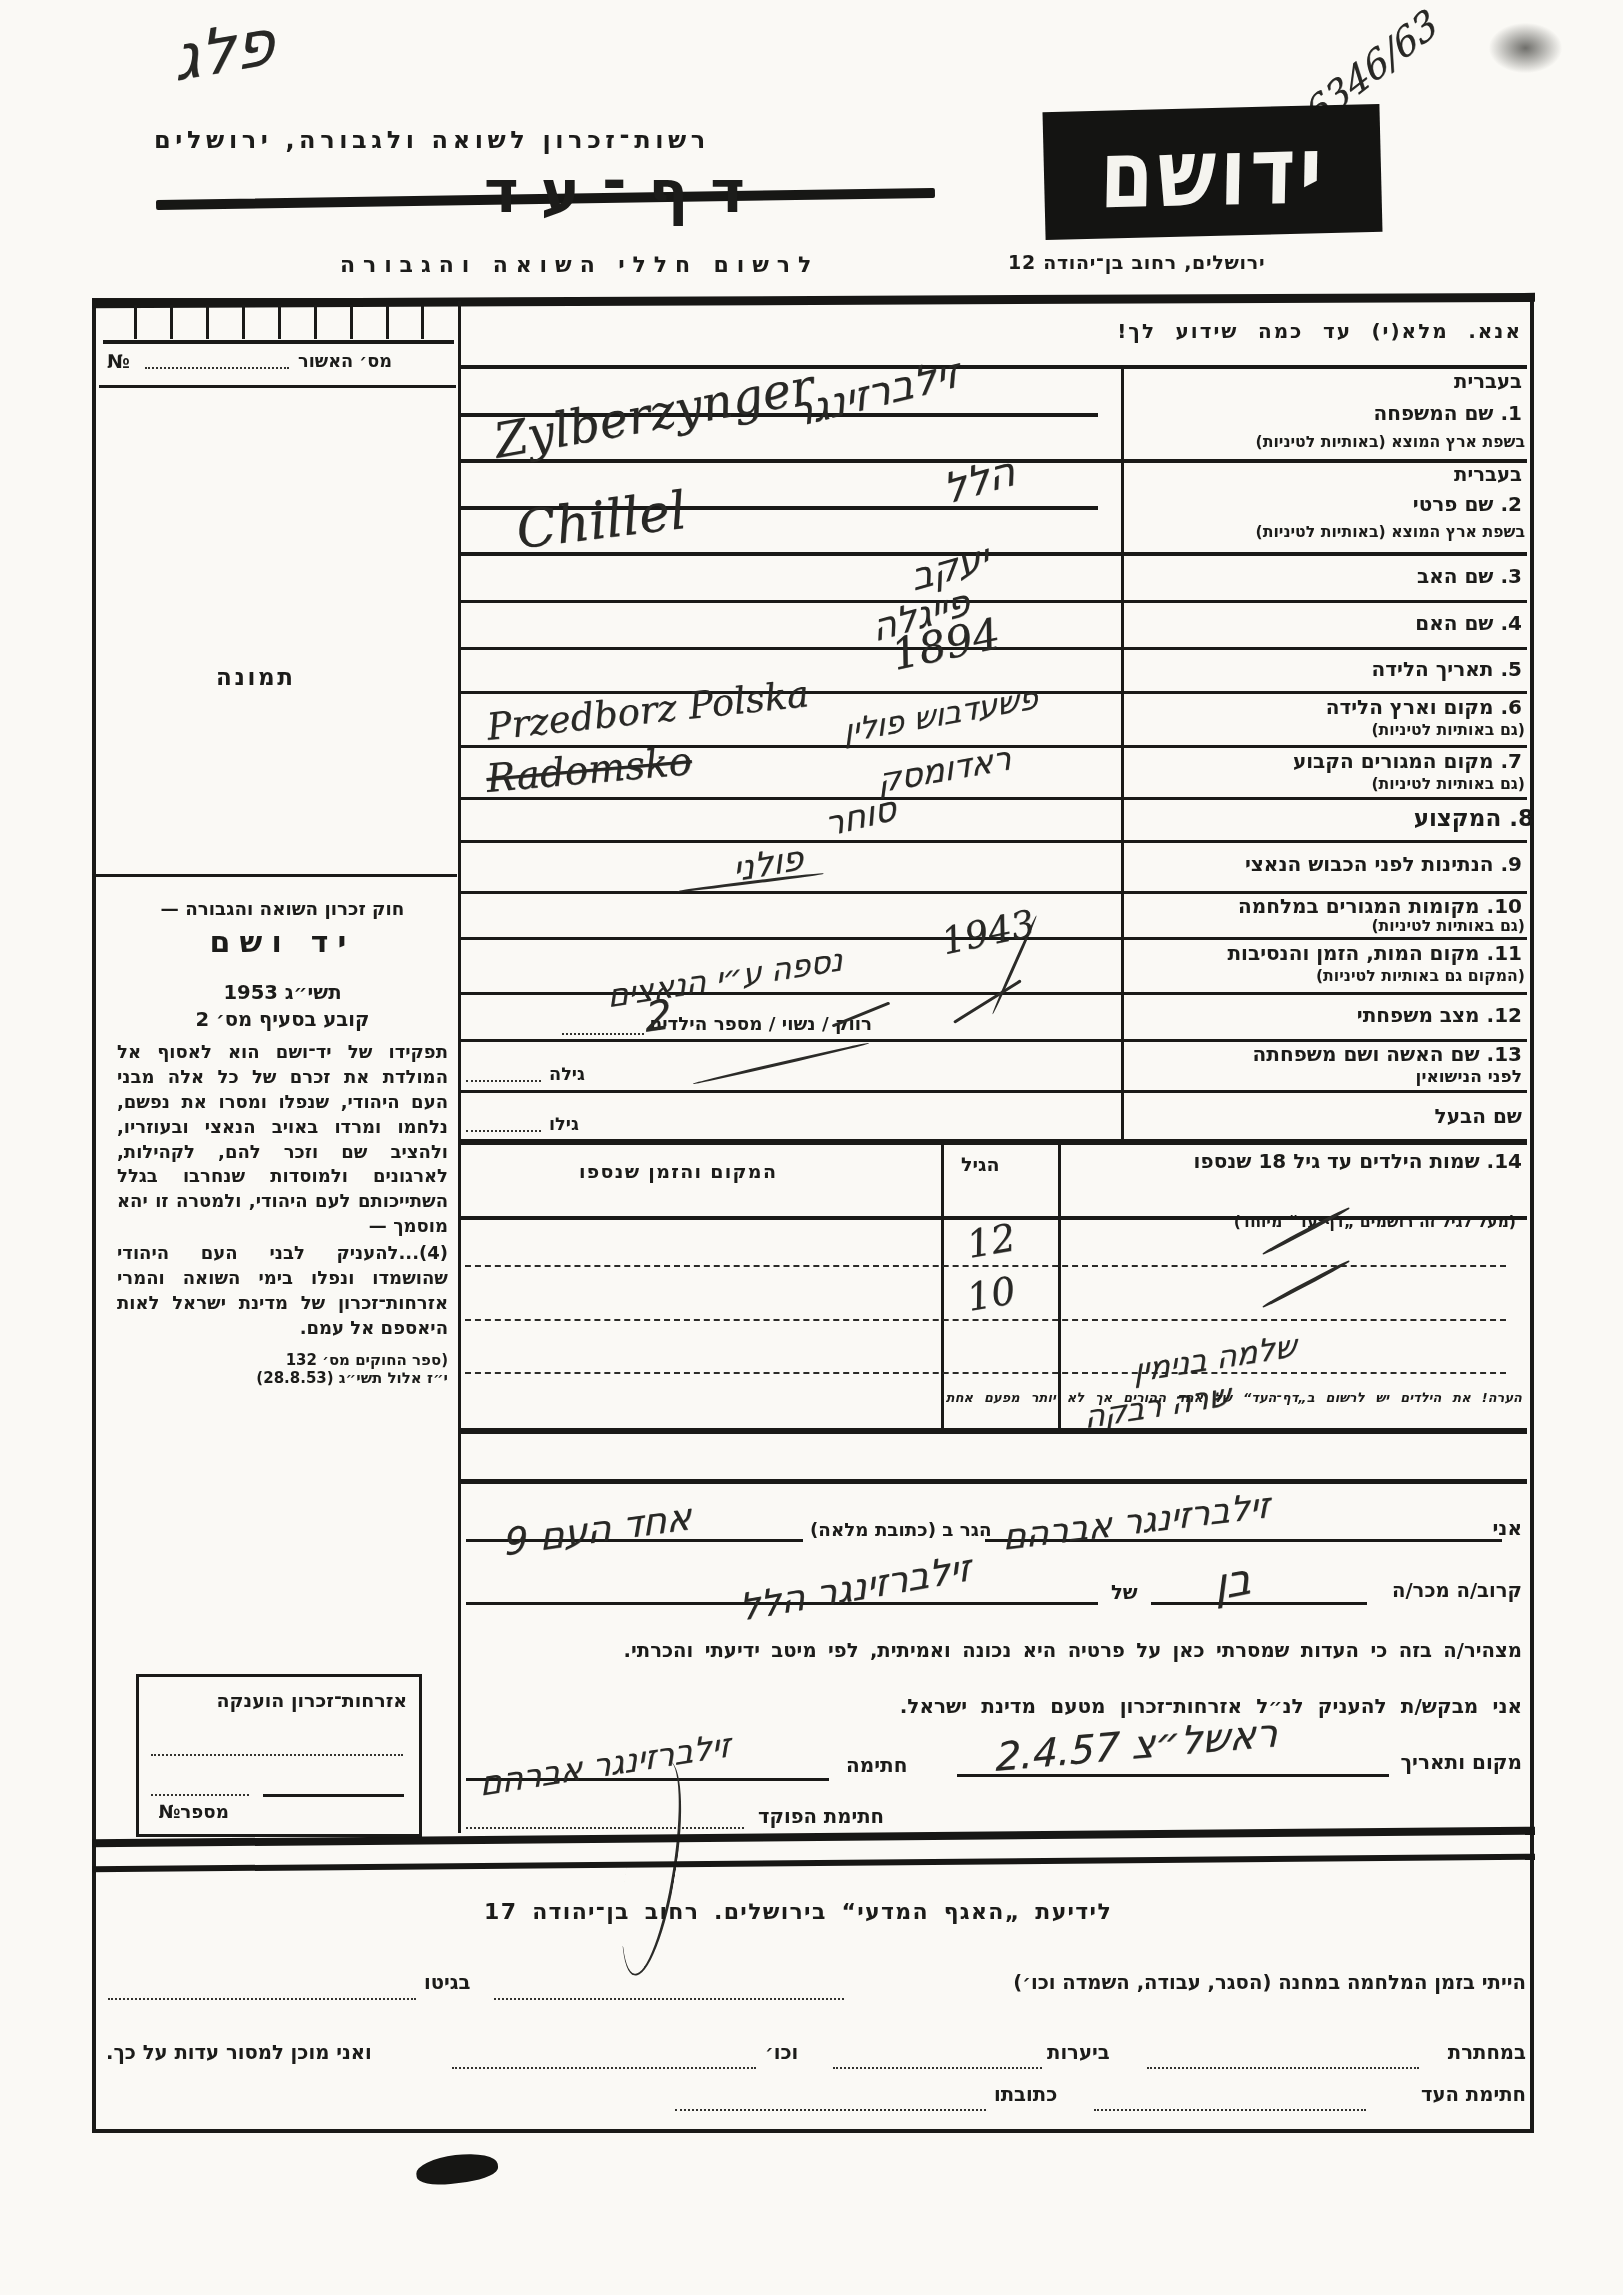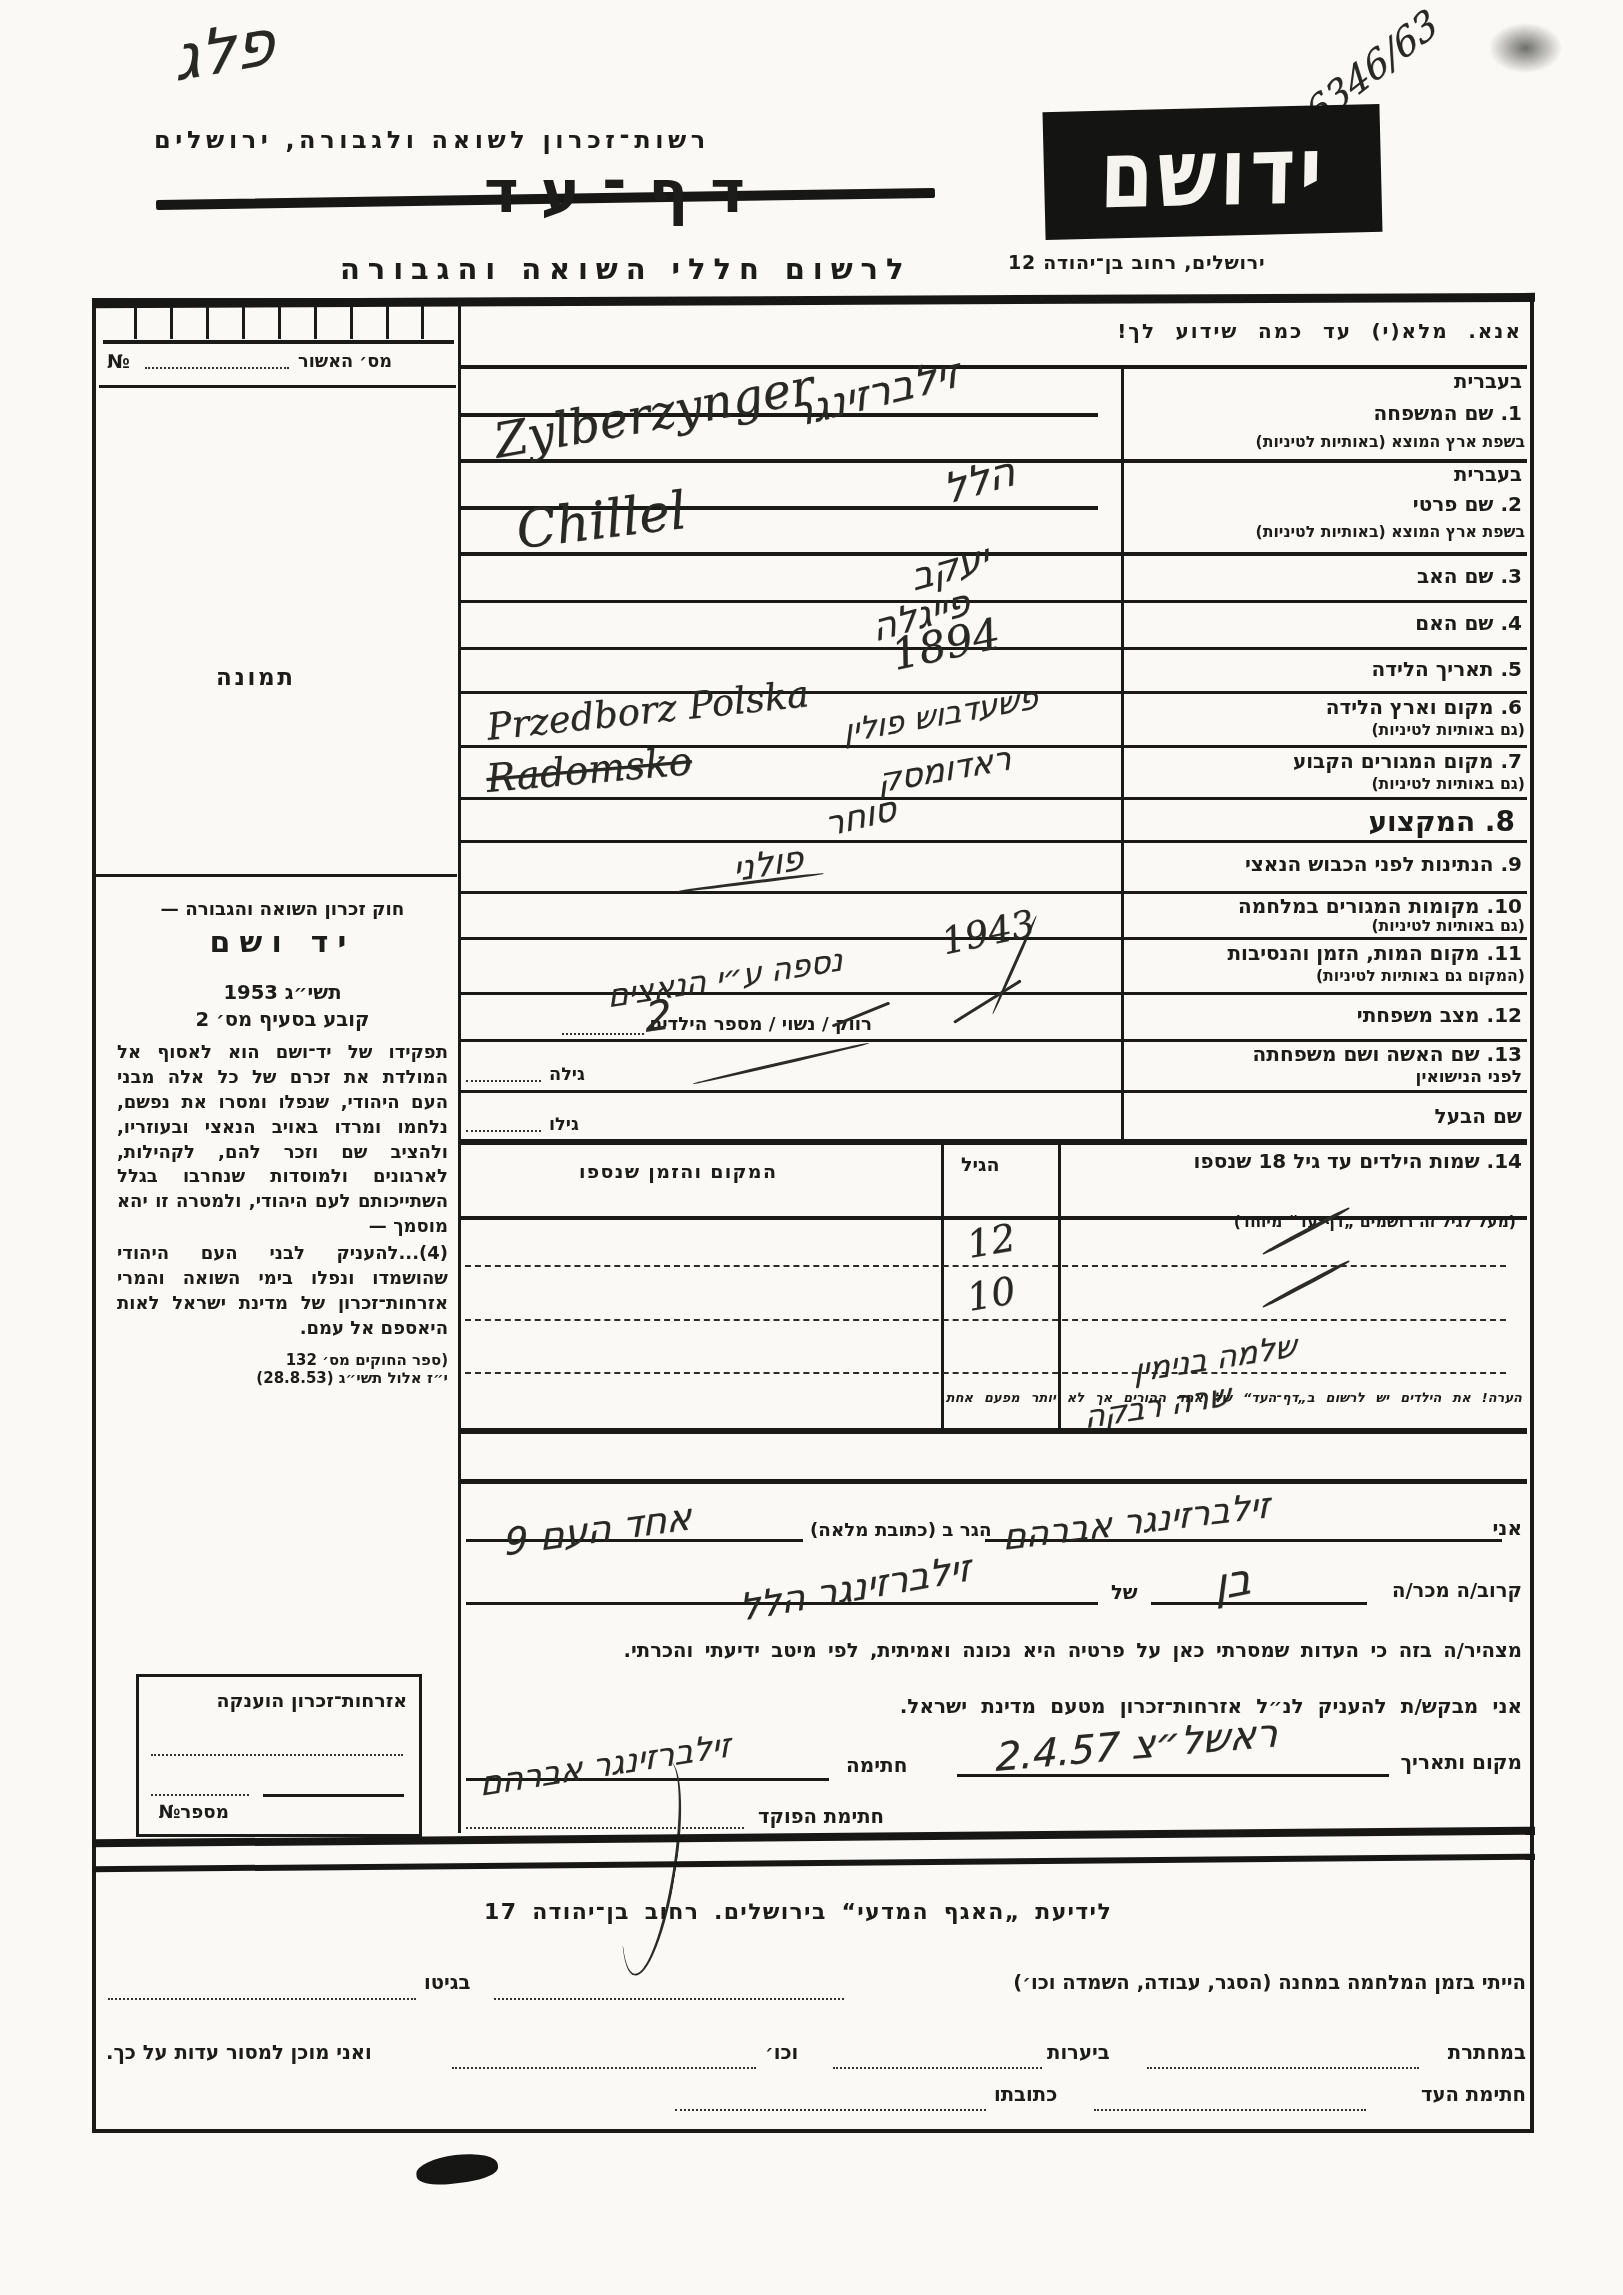--- a/index.html
+++ b/index.html
@@ -27,21 +27,21 @@
 
 <div id="page">
 
   <div class="hw hw-he" style="left:173px;top:5.2px;font-size:63px;transform:rotate(-10deg) skewX(-8deg);">פלג</div>
   <div class="hw hw-lat" style="left:1293px;top:46px;font-size:38px;transform:rotate(-38deg) skewX(-10deg);">6346/63</div>
   <div class="abs" style="left:1473px;top:11.8px;width:105px;height:72px;background:radial-gradient(closest-side,#4c4c48,rgba(80,80,76,0) 70%);opacity:.8;"></div>
 
   <div class="printed rtl abs" style="left:154px;top:126px;font-size:24px;letter-spacing:4.6px;">רשות־זכרון לשואה ולגבורה, ירושלים</div>
   <div class="abs" style="left:156px;top:194px;width:779px;height:9.8px;background:#171715;transform:rotate(-0.9deg);border-radius:2px;"></div>
   <div class="printed rtl abs" style="left:484px;top:157px;font-size:59px;letter-spacing:22px;">דף־עד</div>
-  <div class="printed rtl abs" style="left:340px;top:252px;font-size:29px;letter-spacing:7.9px;">לרשום חללי השואה והגבורה</div>
+  <div class="printed rtl abs" style="left:340px;top:252px;font-size:22px;letter-spacing:7.9px;">לרשום חללי השואה והגבורה</div>
 
   <div class="abs" style="left:1044px;top:108px;width:337px;height:128px;background:#141412;transform:rotate(-1.4deg);display:flex;align-items:center;justify-content:center;">
     <span class="printed" style="color:#f5f4ef;font-size:77px;letter-spacing:3.9px;transform:scaleY(1.22) skewX(-3deg);">ידושם</span>
   </div>
   <div class="printed rtl abs" style="left:1008px;top:251px;font-size:19px;letter-spacing:0.7px;">ירושלים, רחוב בן־יהודה 12</div>
 
   <div class="box-border" style="left:92px;top:298px;width:1434px;height:1827px;"></div>
   <div class="abs" style="left:92px;top:296px;width:1443px;height:9.2px;background:#171715;transform:rotate(-0.25deg);"></div>
 
   <div class="vline" style="left:458px;top:301px;height:1532px;width:3.3px;"></div>
@@ -117,21 +117,21 @@
   <div class="lbl printed rtl" style="right:101px;top:564px;font-size:20px;">3. שם האב</div>
   <div class="lbl printed rtl" style="right:101px;top:611px;font-size:20px;">4. שם האם</div>
   <div class="lbl printed rtl" style="right:101px;top:657px;font-size:20px;">5. תאריך הלידה</div>
 
   <div class="lbl printed rtl" style="right:101px;top:695px;font-size:20px;">6. מקום וארץ הלידה</div>
   <div class="lbl printed rtl sub" style="right:98px;top:720px;">(גם באותיות לטיניות)</div>
 
   <div class="lbl printed rtl" style="right:101px;top:749px;font-size:20px;">7. מקום המגורים הקבוע</div>
   <div class="lbl printed rtl sub" style="right:98px;top:774px;">(גם באותיות לטיניות)</div>
 
-  <div class="lbl printed rtl" style="right:108px;top:805px;font-size:28px;margin-left:40px;">8. המקצוע</div>
+  <div class="lbl printed rtl" style="right:89px;top:805px;font-size:23px;margin-left:40px;">8. המקצוע</div>
   <div class="lbl printed rtl" style="right:101px;top:852px;font-size:20px;">9. הנתינות לפני הכבוש הנאצי</div>
 
   <div class="lbl printed rtl" style="right:101px;top:894px;font-size:20px;">10. מקומות המגורים במלחמה</div>
   <div class="lbl printed rtl sub" style="right:98px;top:916px;">(גם באותיות לטיניות)</div>
 
   <div class="lbl printed rtl" style="right:101px;top:941px;font-size:20px;">11. מקום המות, הזמן והנסיבות</div>
   <div class="lbl printed rtl sub" style="right:98px;top:966px;">(המקום גם באותיות לטיניות)</div>
 
   <div class="lbl printed rtl" style="right:101px;top:1003px;font-size:20px;">12. מצב משפחתי</div>
 

